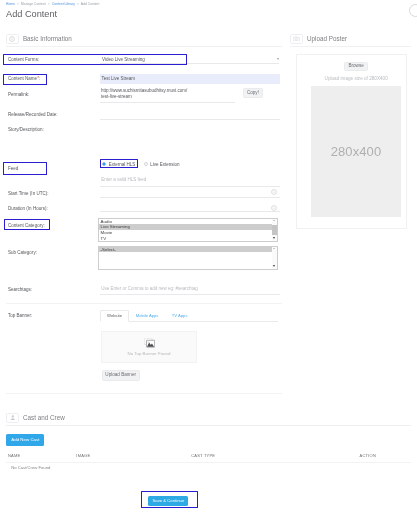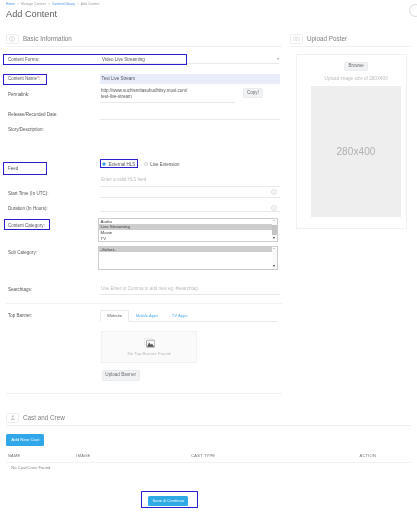--- a/index.html
+++ b/index.html
@@ -69,21 +69,21 @@
   
   .th{position:absolute;font-size:4px;color:#6d6e72;letter-spacing:.22px;line-height:5px;}
   .empty{position:absolute;font-size:4.2px;color:#86888c;line-height:5px;}
 
   .btn-blue{position:absolute;background:#30a7e8;border:0;border-radius:1.5px;color:#fff;font-size:4.4px;font-family:inherit;display:flex;align-items:center;justify-content:center;letter-spacing:.02px;padding:0;line-height:1;}
   .btn-blue.big{font-size:4.2px;background:#2eaae4;}
 
   
   .poster-inner{position:absolute;border:1px solid #f0f1f2;background:#fff;}
   .poster-ph{position:absolute;background:#eeeeee;display:flex;align-items:center;justify-content:center;}
-  .poster-ph span{font-size:10px;color:#b0b0b0;letter-spacing:.1px;}
+  .poster-ph span{font-size:13px;color:#b0b0b0;letter-spacing:.1px;}
   .poster-note{position:absolute;font-size:4.65px;color:#b9bbbe;text-align:center;}
 
   .avatar-cut{position:absolute;border:1px solid #d8d9db;border-radius:50%;background:#fff;}
 </style>
 </head>
 <body>
 
 <div class="page">
 
   <div class="breadcrumb">

